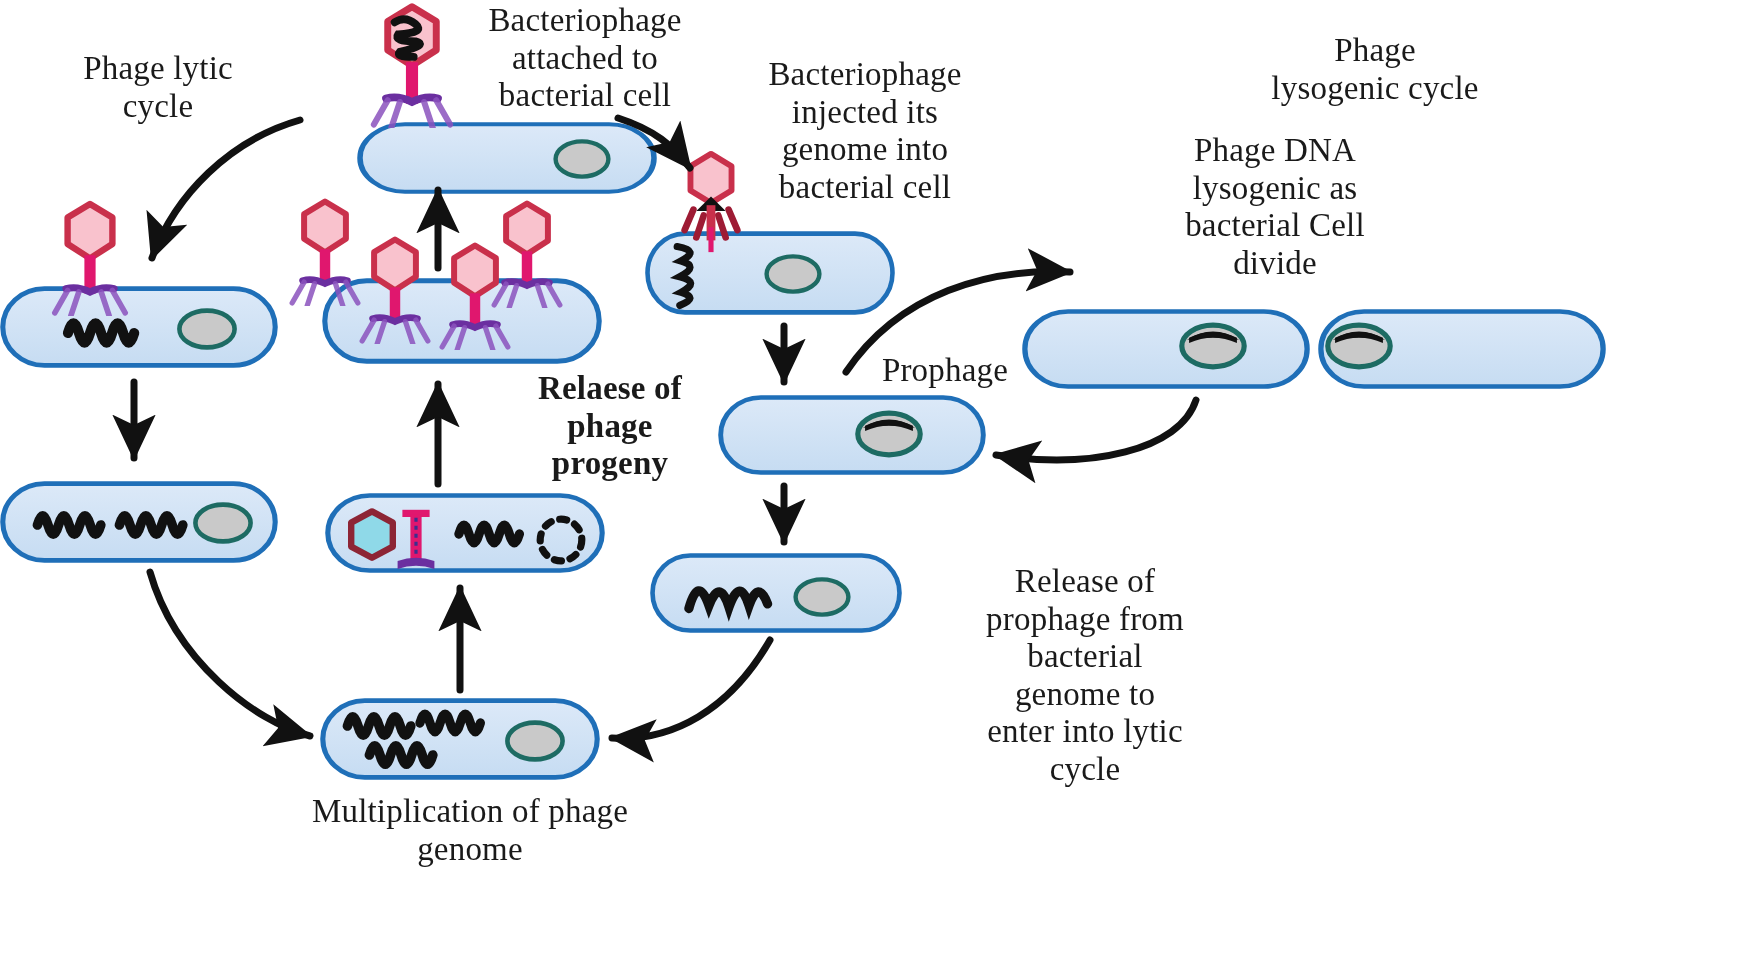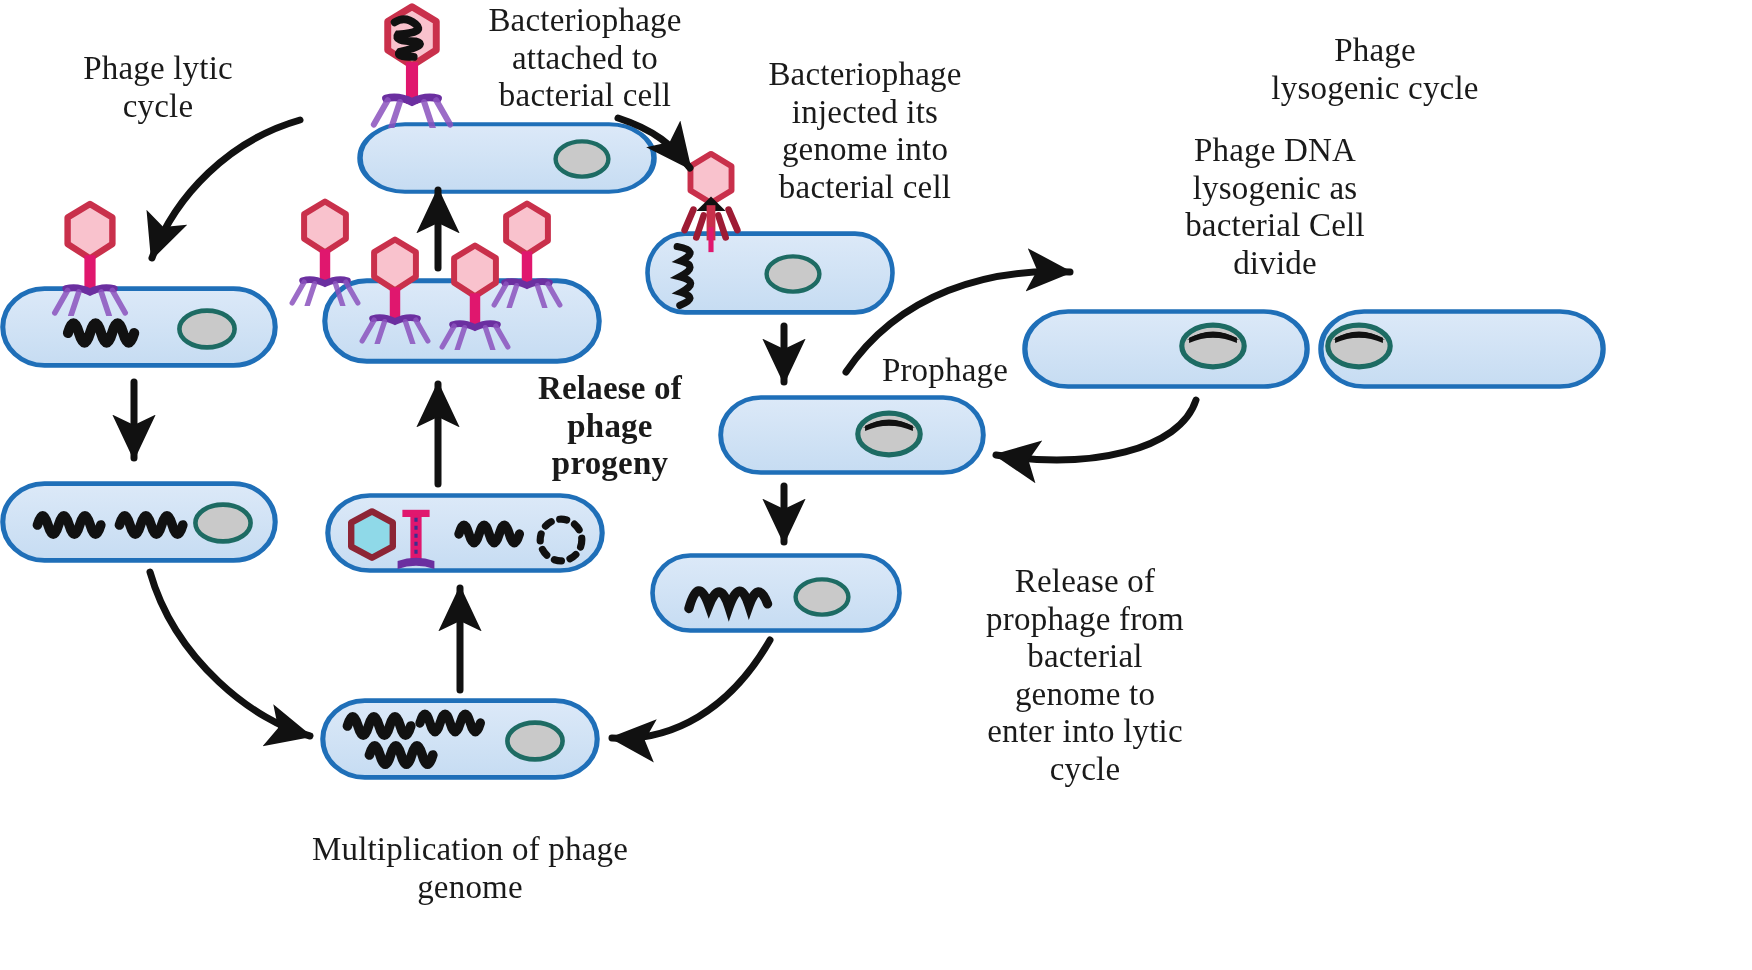--- a/index.html
+++ b/index.html
@@ -201,16 +201,16 @@
   <div class="lbl" style="left:855px;top:352px;width:180px;">Prophage</div>
 
   <div class="lbl" style="left:960px;top:530px;width:250px;margin-top:33px;">Release of
 prophage from
 bacterial
 genome to
 enter into lytic
 cycle</div>
 
 
-  <div class="lbl" style="left:300px;top:831px;width:340px;">Multiplication of phage
+  <div class="lbl" style="left:300px;top:793px;width:340px;">Multiplication of phage
 genome</div>
 
 </div>
 
 </body></html>

